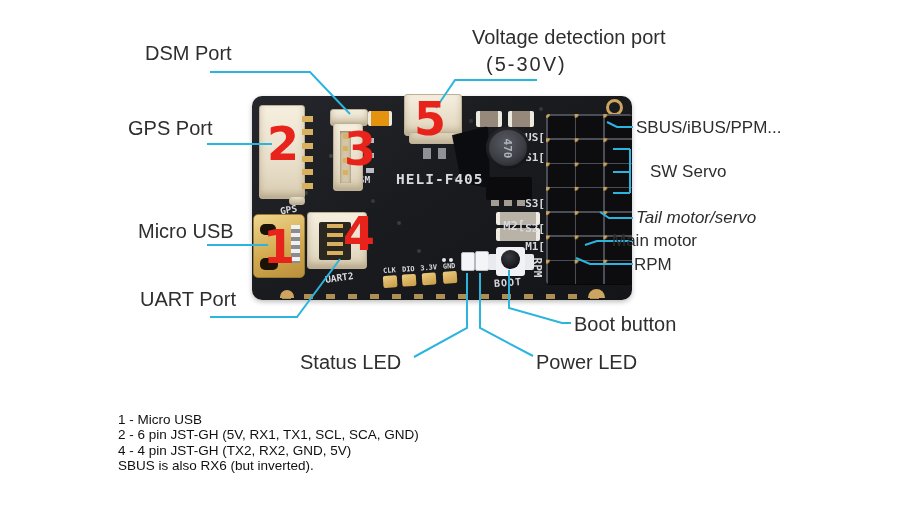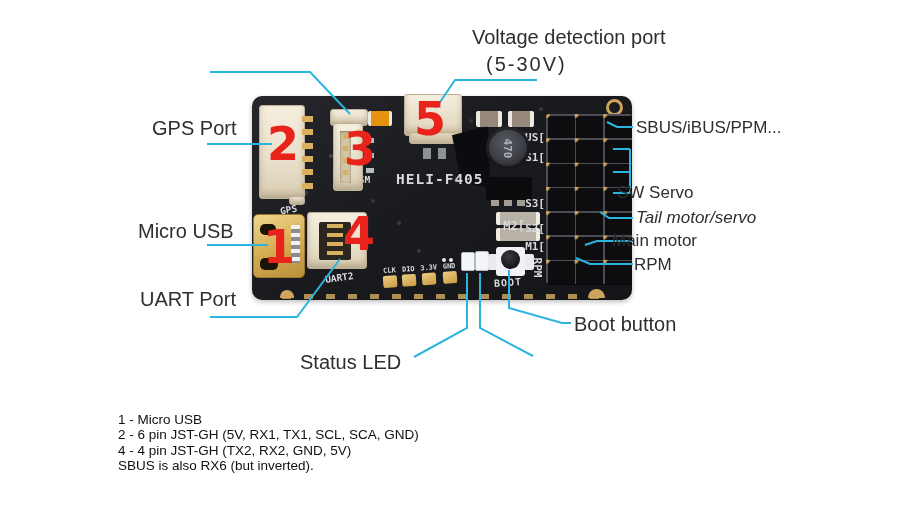--- a/index.html
+++ b/index.html
@@ -168,32 +168,34 @@
     <path d="M467 273 V328 L414 357"></path>
     <path d="M480 273 V328 L533 356"></path>
   </svg>
 
   <div class="marker" style="left:263px;top:224px;">1</div>
   <div class="marker" style="left:267px;top:121px;">2</div>
   <div class="marker" style="left:344px;top:126px;">3</div>
   <div class="marker" style="left:343px;top:211px;">4</div>
   <div class="marker" style="left:414px;top:96px;">5</div>
 
-  <div class="callout" style="left:152px;top:117px;">GPS Port</div>
+  <div class="callout" style="left:145px;top:42px;">DSM Port</div>
+  <div class="callout" style="left:128px;top:117px;">GPS Port</div>
   <div class="callout" style="left:138px;top:220px;">Micro USB</div>
   <div class="callout" style="left:140px;top:288px;">UART Port</div>
   <div class="callout" style="left:472px;top:26px;">Voltage detection port</div>
   <div class="callout" style="left:486px;top:53px;letter-spacing:2px;">(5-30V)</div>
   <div class="callout sm" style="left:636px;top:118px;">SBUS/iBUS/PPM...</div>
-  <div class="callout sm" style="left:617px;top:162px;margin-top:21px;">SW Servo</div>
+  <div class="callout sm" style="left:650px;top:162px;">SW Servo</div>
   <div class="callout sm" style="left:636px;top:208px;font-style:italic;">Tail motor/servo</div>
   <div class="callout sm" style="left:612px;top:231px;">Main motor</div>
   <div class="callout sm" style="left:634px;top:255px;">RPM</div>
   <div class="callout" style="left:574px;top:313px;">Boot button</div>
   <div class="callout" style="left:300px;top:351px;">Status LED</div>
+  <div class="callout" style="left:536px;top:351px;">Power LED</div>
 
   <div class="legend">
     <div>1 - Micro USB</div>
     <div>2 - 6 pin JST-GH (5V, RX1, TX1, SCL, SCA, GND)</div>
     <div>4 - 4 pin JST-GH (TX2, RX2, GND, 5V)</div>
     <div>SBUS is also RX6 (but inverted).</div>
   </div>
 
 </div>
 

